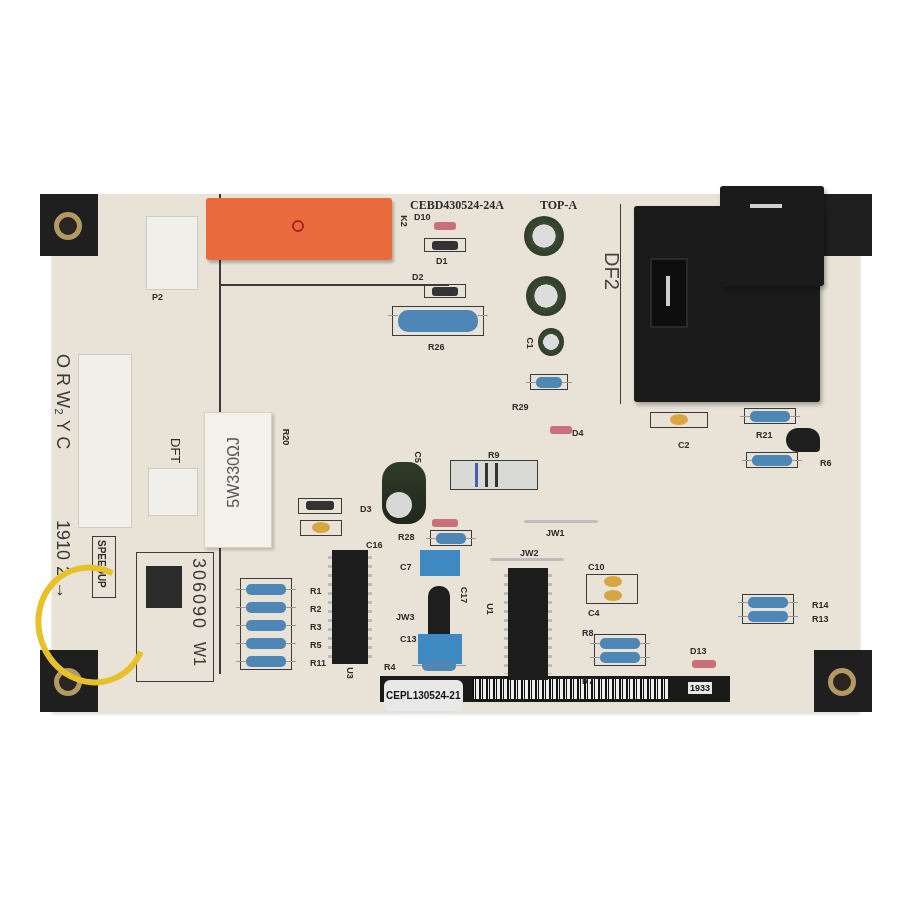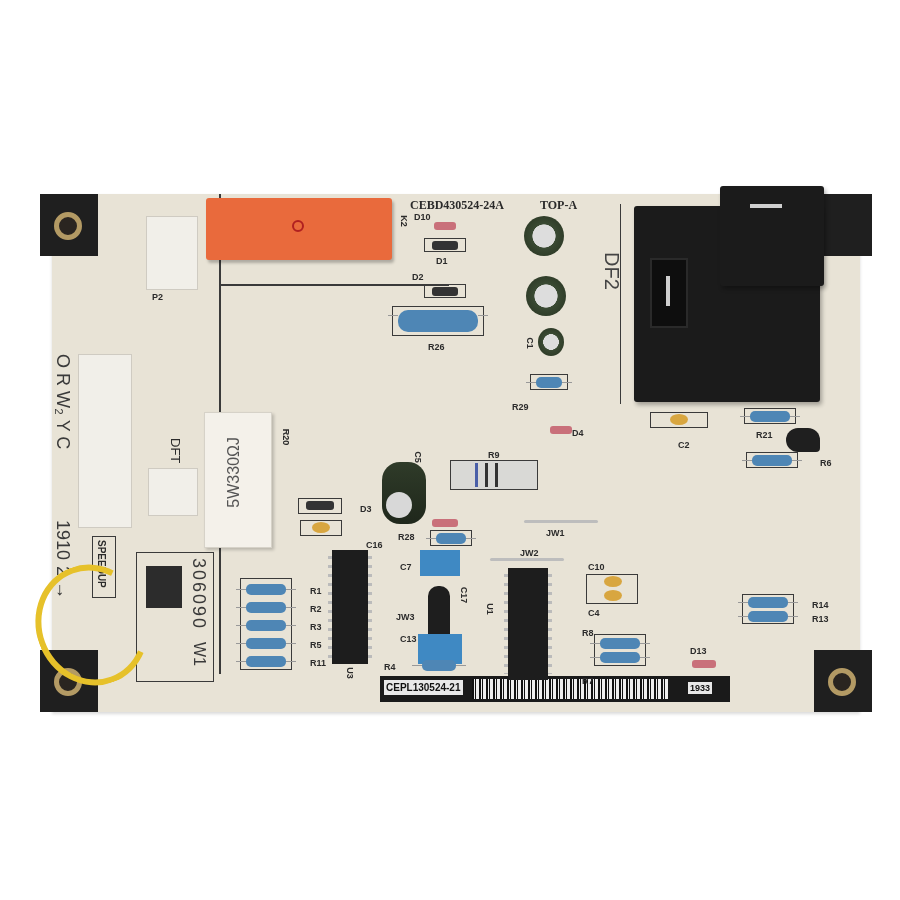--- a/index.html
+++ b/index.html
@@ -78,21 +78,21 @@
 
   <div class="abs outline" style="left:84px;top:358px;width:78px;height:130px;"></div>
   <div class="abs" style="left:94px;top:372px;width:36px;height:42px;background:#2c2c2c;"></div>
   <div class="abs silk" style="left:136px;top:364px;font-size:18px;font-weight:normal;color:#3a3a3a;writing-mode:vertical-rl;letter-spacing:2px;">306090</div>
   <div class="abs silk" style="left:138px;top:448px;font-size:16px;font-weight:normal;color:#3a3a3a;writing-mode:vertical-rl;">W1</div>
 
   <div class="abs wire" style="left:-16px;top:370px;width:100px;height:110px;transform:rotate(-20deg);"></div>
 
 
   <div class="abs" style="left:328px;top:482px;width:350px;height:26px;background:#1a1a1a;">
-    <div class="abs" style="left:4px;top:4px;background:#e8e8e8;color:#111;font-size:10px;font-weight:bold;padding:2px 2px;">CEPL130524-21</div>
+    <div class="abs" style="left:4px;top:4px;background:#e8e8e8;color:#111;font-size:10px;font-weight:bold;padding:10px 2px;border-radius:6px;">CEPL130524-21</div>
     <div class="abs barcode" style="left:92px;top:3px;width:196px;height:20px;"></div>
     <div class="abs" style="left:308px;top:6px;background:#e8e8e8;color:#111;font-size:9px;font-weight:bold;padding:1px 2px;">1933</div>
   </div>
 
   <div class="abs diode-red" style="left:382px;top:28px;width:22px;"></div>
   <div class="abs silk" style="left:362px;top:18px;">D10</div>
   <div class="abs outline" style="left:372px;top:44px;width:42px;height:14px;"></div>
   <div class="abs diode" style="left:380px;top:47px;width:26px;"></div>
   <div class="abs silk" style="left:384px;top:62px;">D1</div>
   <div class="abs silk" style="left:360px;top:78px;">D2</div>

